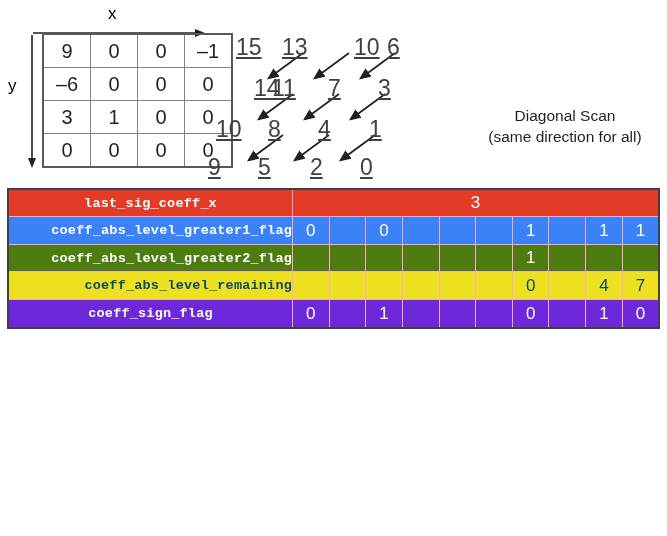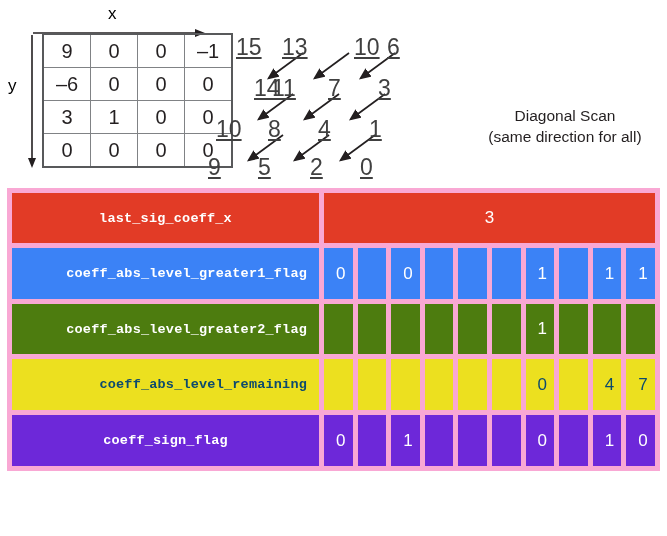--- a/index.html
+++ b/index.html
@@ -26,21 +26,21 @@
   
   #scan-area{left:236px;top:32px;width:190px;height:135px;}
   .scan-num{font-size:23px;color:#404040;position:absolute;text-decoration:underline;}
   #scan-svg{position:absolute;left:0;top:0;width:190px;height:135px;}
   #scan-caption{left:470px;top:66px;width:190px;text-align:center;
                 font-size:15.5px;line-height:21px;color:#231f20;margin-top:39px;}
 
   
   #syntax-table{left:7px;top:188px;width:653px;border-collapse:collapse;
                 border:2px solid #414042;table-layout:fixed;}
-  #syntax-table td{border:5px solid #f9a8d4;padding:12px;}
+  #syntax-table td{border:1px solid #f9a8d4;padding:0;}
   .lbl{
     width:283px;text-align:right;padding-right:9px;
     font-family:"Liberation Mono",monospace;
     font-size:13.5px;font-weight:bold;letter-spacing:.2px;
     white-space:nowrap;
   }
   .lbl.center{text-align:center;padding-right:0;}
   .cell{text-align:center;font-size:17px;font-family:"Liberation Sans",sans-serif;}
   .r-red td{background:#e23b26;color:#fff;height:26px;}
   .r-white td{background:#fff;color:#231f20;height:27px;}

